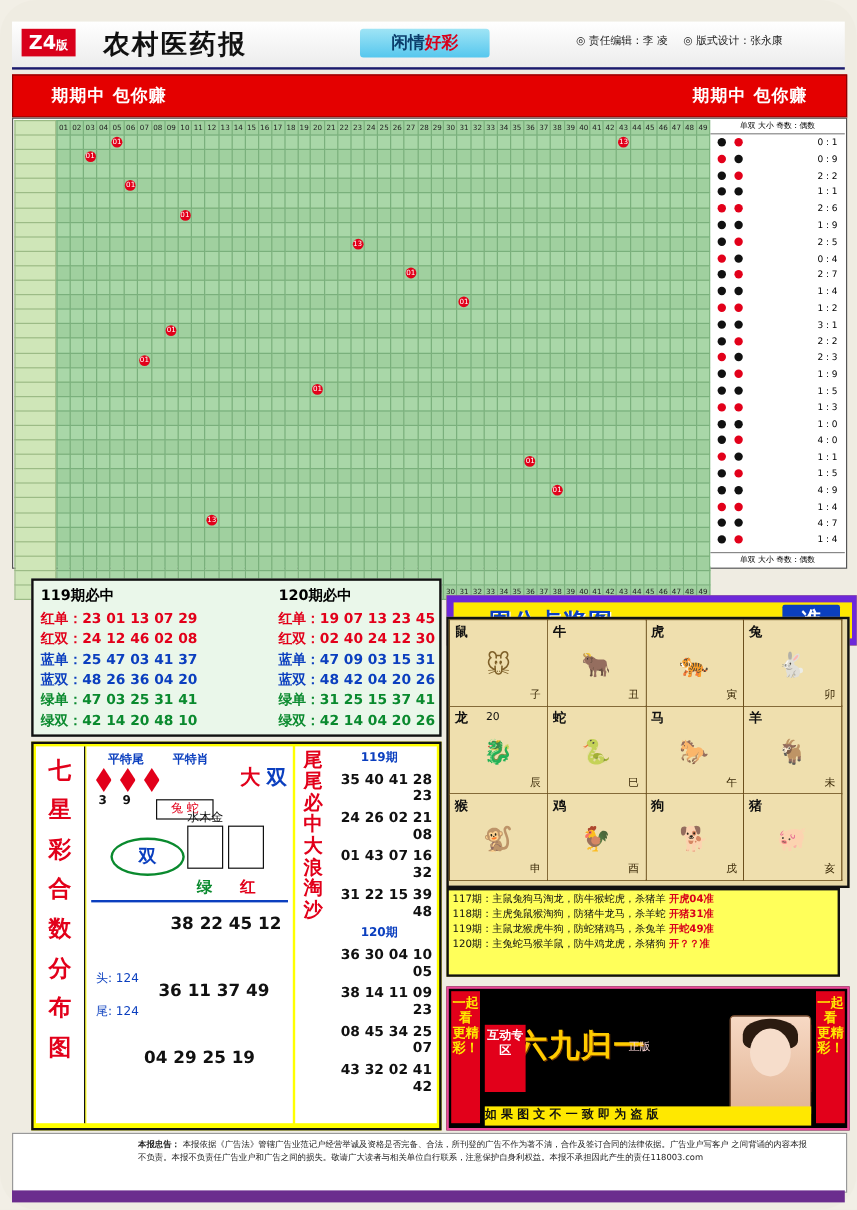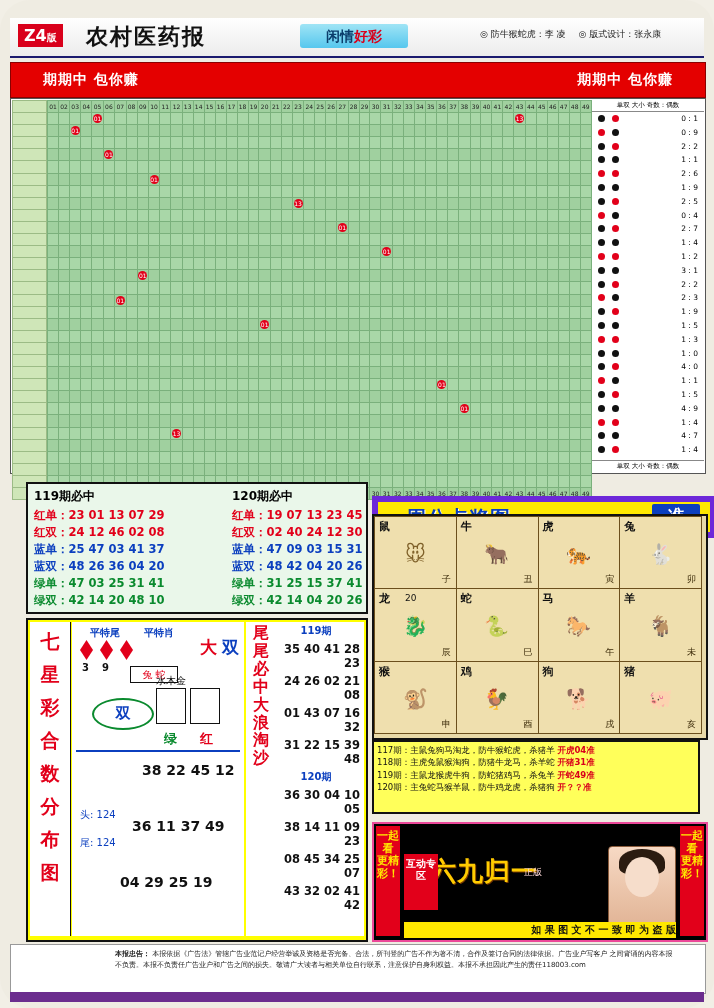--- a/index.html
+++ b/index.html
@@ -145,21 +145,21 @@
   .adzheng{position:absolute;left:150px;top:42px;font-size:9px;color:#ffd9d9;}
   .adbtn{position:absolute;top:30px;width:34px;height:56px;background:#e2001a;color:#fff;
       font-size:10px;text-align:center;font-weight:bold;line-height:1.2;padding-top:4px;box-sizing:border-box;}
   .adgirl{position:absolute;right:30px;top:22px;width:66px;height:84px;
       background:linear-gradient(#f7d9c4,#e0b293);border:1px solid #8a5b3b;border-radius:4px;}
   .adgirl .face{position:absolute;left:16px;top:10px;width:34px;height:40px;border-radius:50%;
       background:#f6ddcb;}
   .adgirl .hair{position:absolute;left:10px;top:2px;width:46px;height:26px;border-radius:50% 50% 30% 30%;
       background:#2b1b10;}
   .adfoot{position:absolute;left:30px;bottom:2px;width:272px;height:16px;background:#ffe800;
-      color:#111;font-size:10px;text-align:right;line-height:16px;font-weight:bold;}
+      color:#111;font-size:10px;text-align:left;line-height:16px;font-weight:bold;}
 
   
   .footer{position:absolute;left:10px;top:944px;width:694px;height:48px;background:#fff;
       border:1px solid #999;}
   .footer .ft{position:absolute;left:104px;top:4px;width:560px;font-size:7px;color:#222;line-height:1.55;}
   .purplebar{position:absolute;left:10px;top:992px;width:694px;height:10px;background:#6b2d8e;}
 </style>
 </head>
 <body>
 
@@ -167,21 +167,21 @@
 
   <div class="masthead"></div>
   <div class="z4">
     <span>Z4</span><span class="sm">版</span>
   </div>
   <div class="mh-title">农村医药报</div>
   <div class="mh-badge">
     <span>闲情</span><span class="red">好彩</span>
   </div>
   <div class="mh-credits">
-    <span>◎ 防牛猴蛇虎：李 凌</span>
+    <span>◎ 责任编辑：李 凌</span>
     <span>◎ 版式设计：张永康</span>
   </div>
 
   <div class="titlebar">
     <div class="tb-left">期期中 包你赚</div>
     <div class="tb-right">期期中 包你赚</div>
   </div>
 
   <div class="gridpanel">
     <div class="grid-left">

